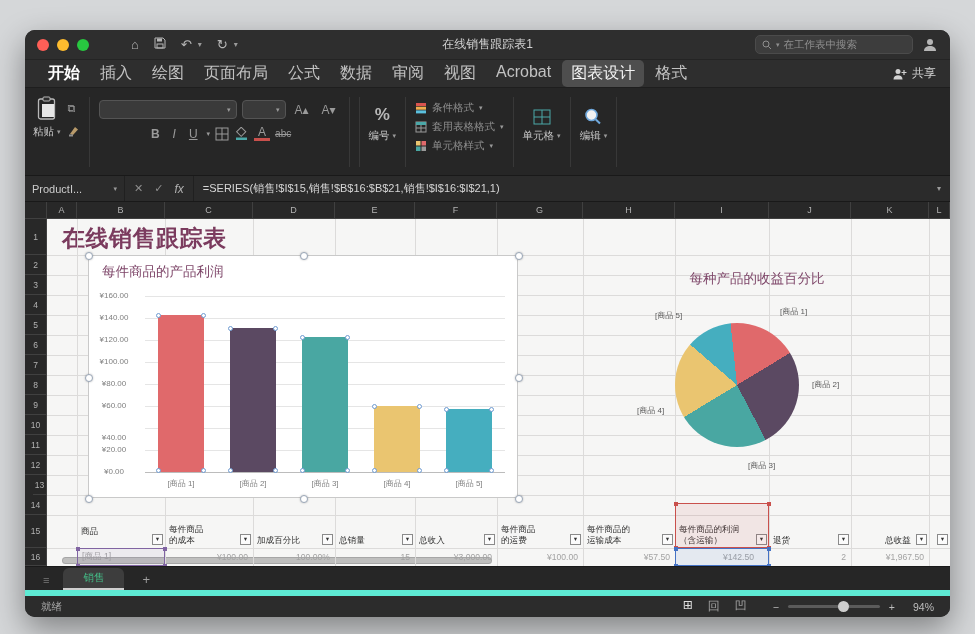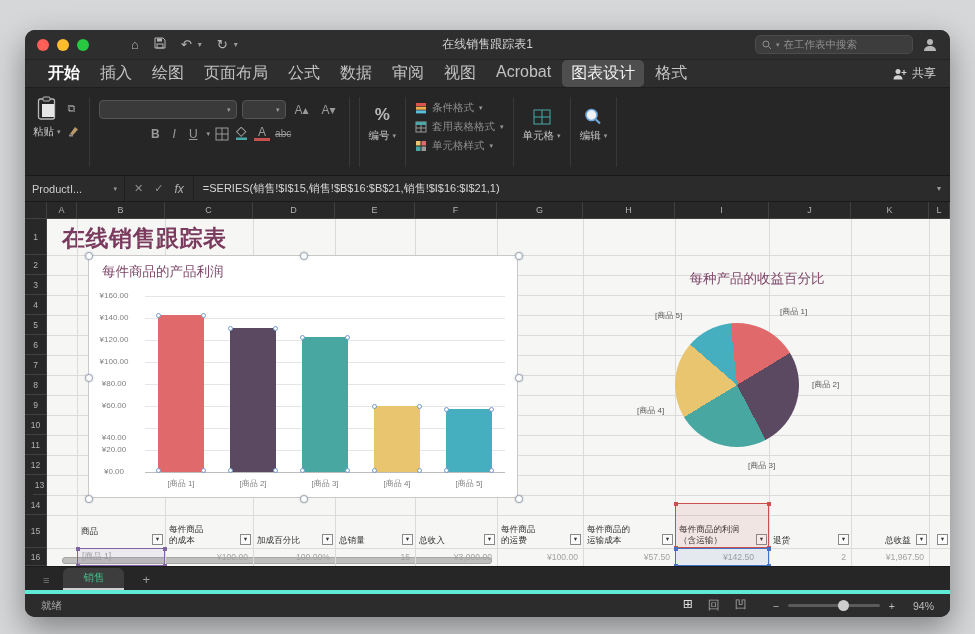--- a/index.html
+++ b/index.html
@@ -102,21 +102,21 @@
   .cornersq { position:absolute; width:4px; height:4px; }
   .hscroll { position:absolute; left:15px; top:338px; width:430px; height:7px; border-radius:4px; background:rgba(125,125,125,.45); border:1px solid rgba(90,90,90,.25); }
 
   
   .tabsbar { flex:0 0 24px; background:#262626; display:flex; align-items:flex-end; padding:0 14px; border-top:1px solid #1a1a1a; gap:10px; }
   .sheetlist { color:#7a7a7a; font-size:11px; padding:3px 4px 4px; }
   .sheettab { background:#3d3d3d; color:#44bd87; font-size:10.5px; padding:3px 20px; border-radius:6px 6px 0 0; border-bottom:2px solid #cfcfcf; }
   .addtab { color:#9f9f9f; font-size:13px; padding:2px 8px 3px; }
 
   
-  .statusbar { flex:0 0 27px; background:#2c2c2c; display:flex; align-items:center; padding:0 16px; font-size:10.5px; color:#ababab; border-top:4px solid #5eead4; }
+  .statusbar { flex:0 0 27px; background:#2c2c2c; display:flex; align-items:center; padding:0 16px; font-size:10.5px; color:#ababab; border-top:6px solid #5eead4; }
   .viewicons { margin-left:auto; display:flex; gap:15px; font-size:12px; color:#9f9f9f; }
   .viewicons .on { color:#e2e2e2; }
   .zoom { display:flex; align-items:center; gap:9px; margin-left:26px; color:#bdbdbd; }
   .ztrack { width:92px; height:3px; background:#5b5b5b; border-radius:2px; position:relative; }
   .zthumb { position:absolute; left:50px; top:-4px; width:11px; height:11px; background:#cdcdcd; border-radius:50%; }
   .zpct { min-width:30px; text-align:right; font-size:10.5px; }
 </style>
 </head>
 <body>
 

